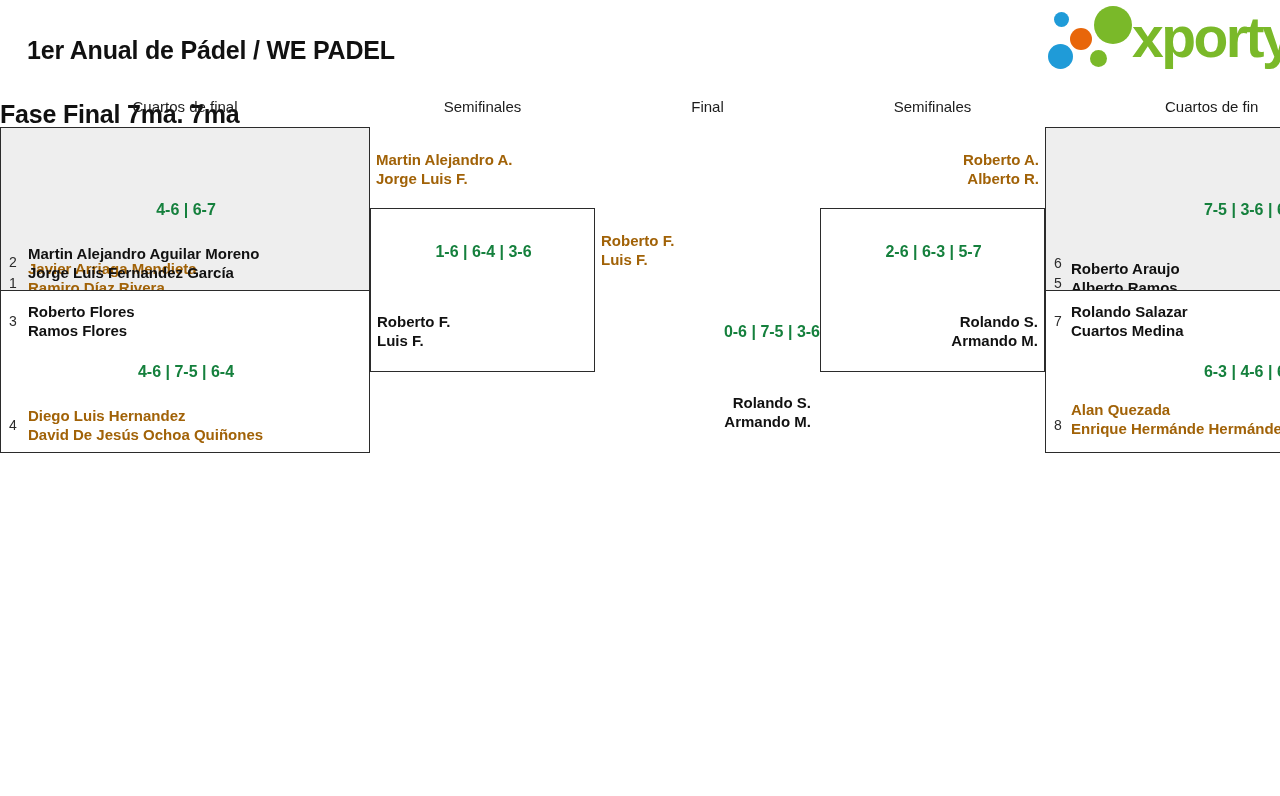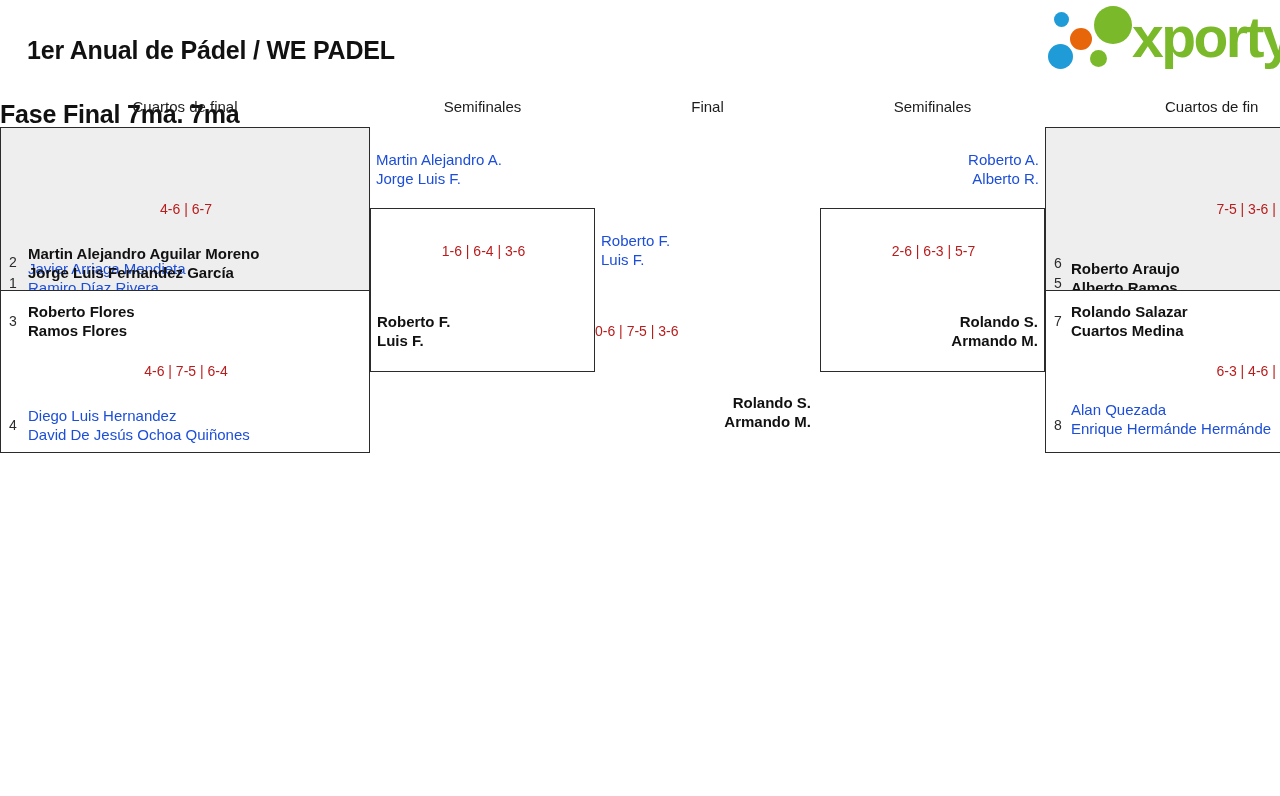--- a/index.html
+++ b/index.html
@@ -95,28 +95,28 @@
     line-height: 16px;
   }
   .team {
     position: absolute;
     font-size: 15px;
     line-height: 19px;
     color: #2b2b2b;
     white-space: nowrap;
   }
   .team.winner { font-weight: 700; color: #111111; }
-  .team.loser  { font-weight: 400; color: #1d4ed8; }
+  .team.loser  { font-weight: 700; color: #a16207; }
   .team .p1, .team .p2 { display: block; }
 
   .score {
     position: absolute;
-    font-size: 14px;
-    font-weight: 400;
-    color: #b91c1c;
+    font-size: 16px;
+    font-weight: 700;
+    color: #15803d;
     line-height: 19px;
     white-space: nowrap;
   }
 
   
   .side-left  .team { left: 27px; text-align: left; }
   .side-left  .seed-num { left: 8px; }
 </style>
 </head>
 <body>
@@ -182,21 +182,21 @@
     <span class="p1">Roberto F.</span>
     <span class="p2">Luis F.</span>
   </div>
 </div>
 
 <div class="team loser" id="final-left-team" style="left:601px; top:231px; text-align:left;">
   <span class="p1">Roberto F.</span>
   <span class="p2">Luis F.</span>
 </div>
 
-<div class="score" id="final-score" style="left:595px; top:322px; width:225px; text-align:left;">0-6 | 7-5 | 3-6</div>
+<div class="score" id="final-score" style="left:595px; top:322px; width:225px; text-align:right;">0-6 | 7-5 | 3-6</div>
 
 <div class="team winner" id="final-champion" style="left:611px; top:393px; width:200px; text-align:right;">
   <span class="p1">Rolando S.</span>
   <span class="p2">Armando M.</span>
 </div>
 
 <div class="team loser" id="sf-right-top-team" style="left:820px; top:150px; width:219px; text-align:right;">
   <span class="p1">Roberto A.</span>
   <span class="p2">Alberto R.</span>
 </div>

